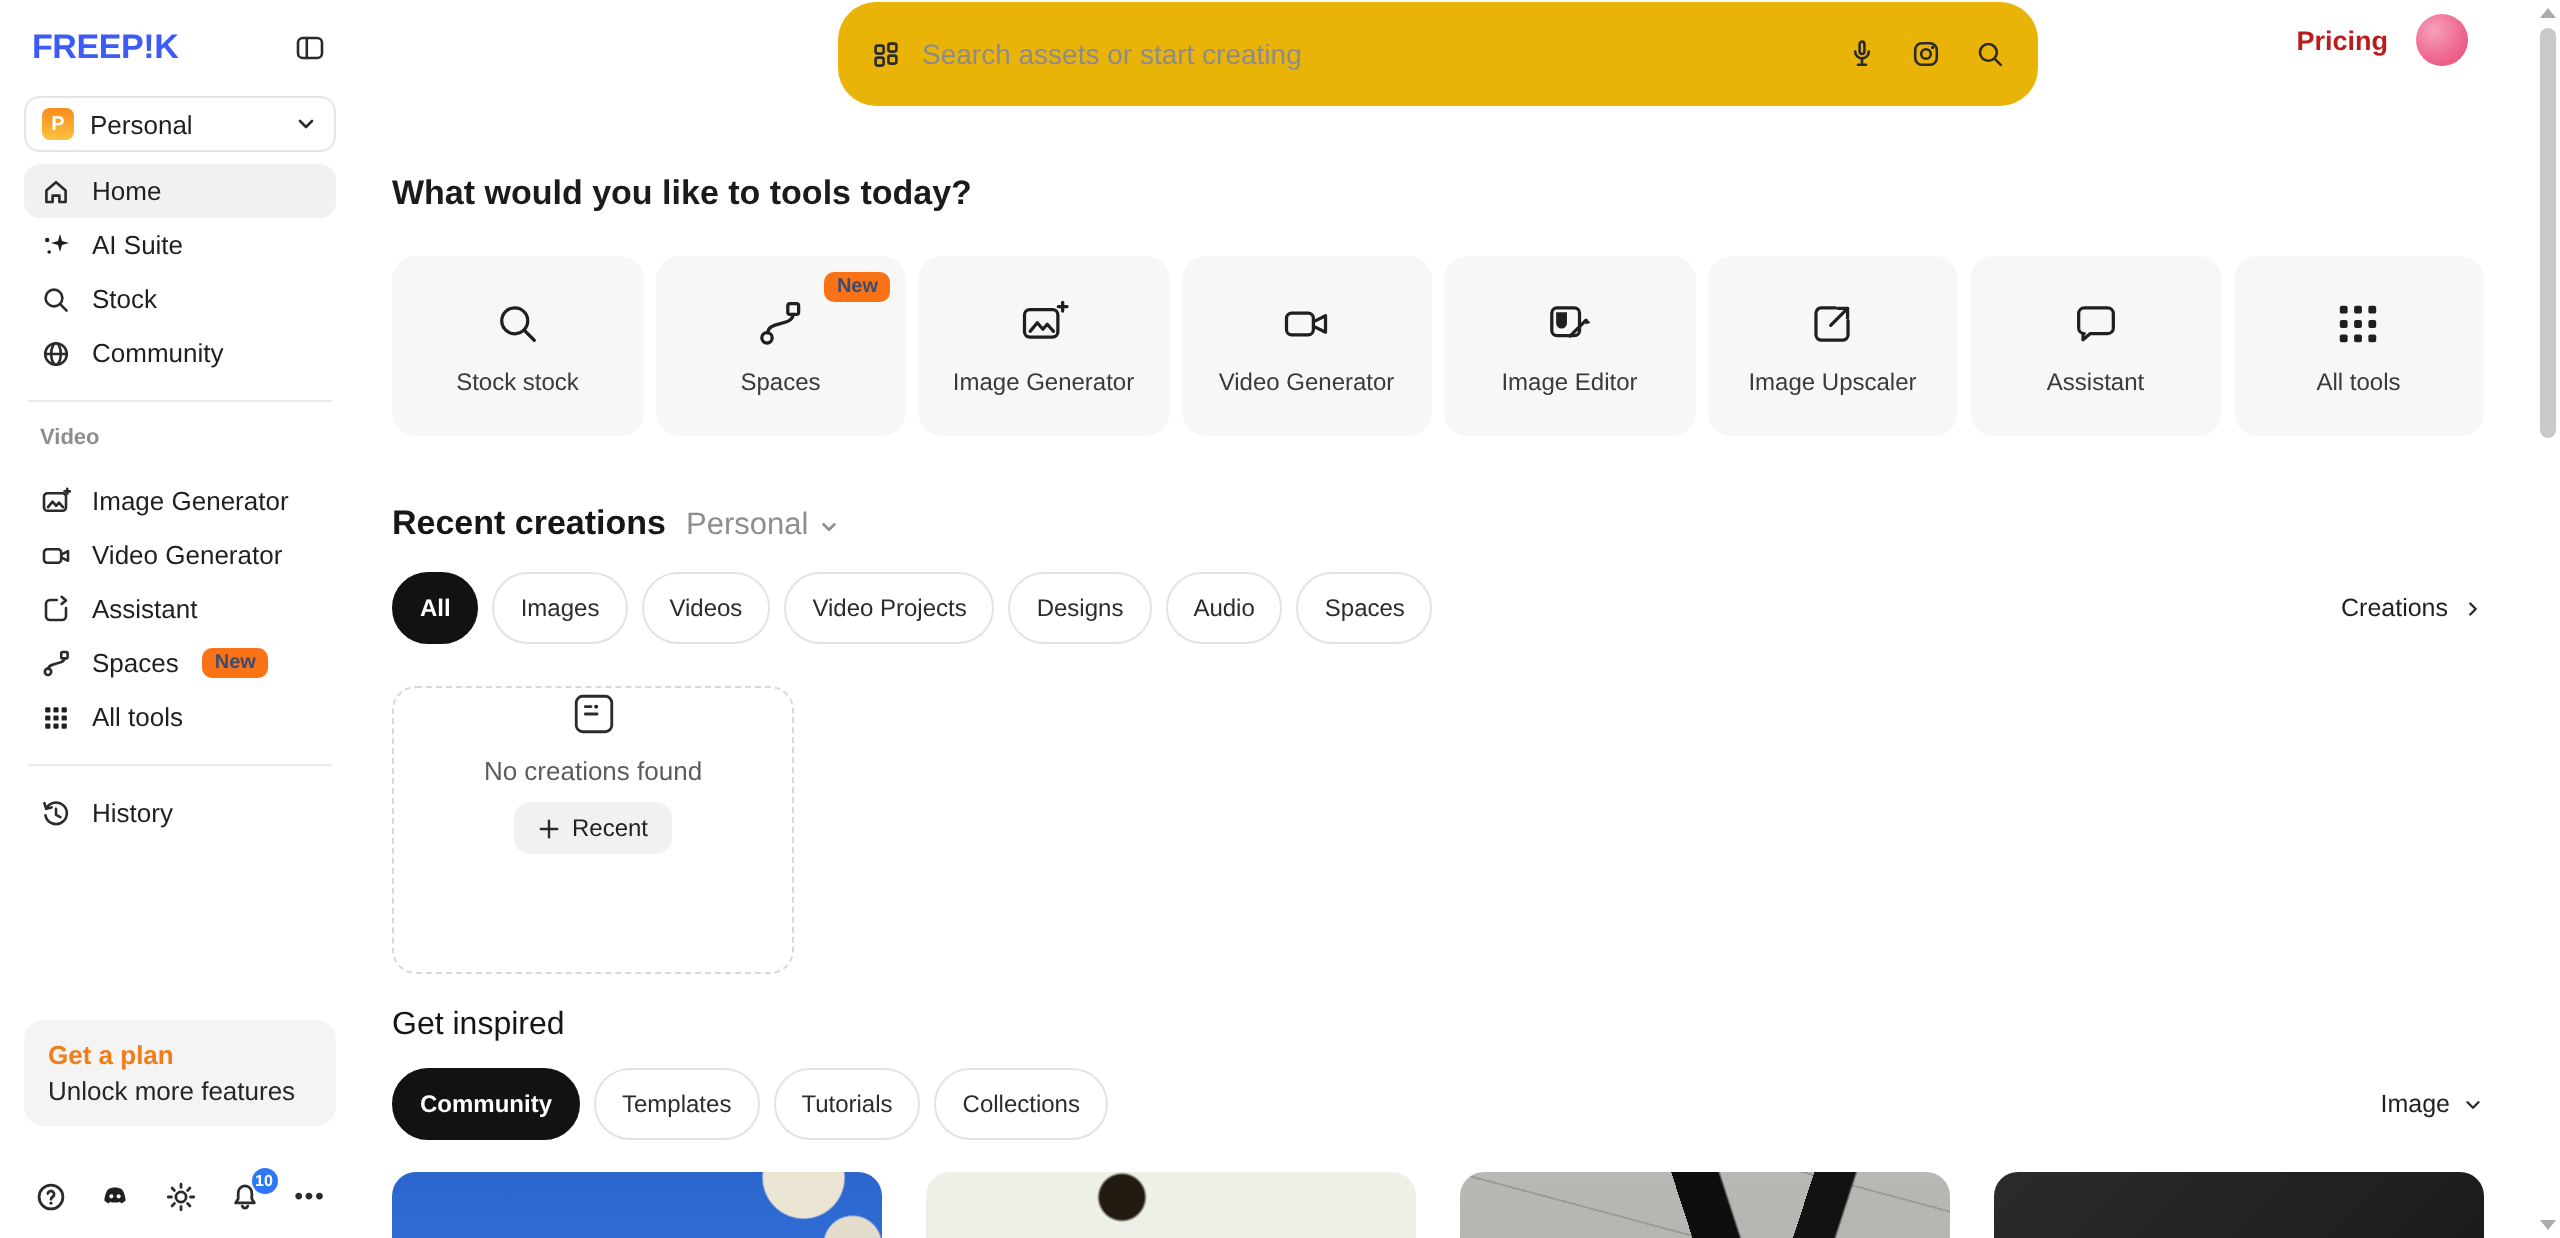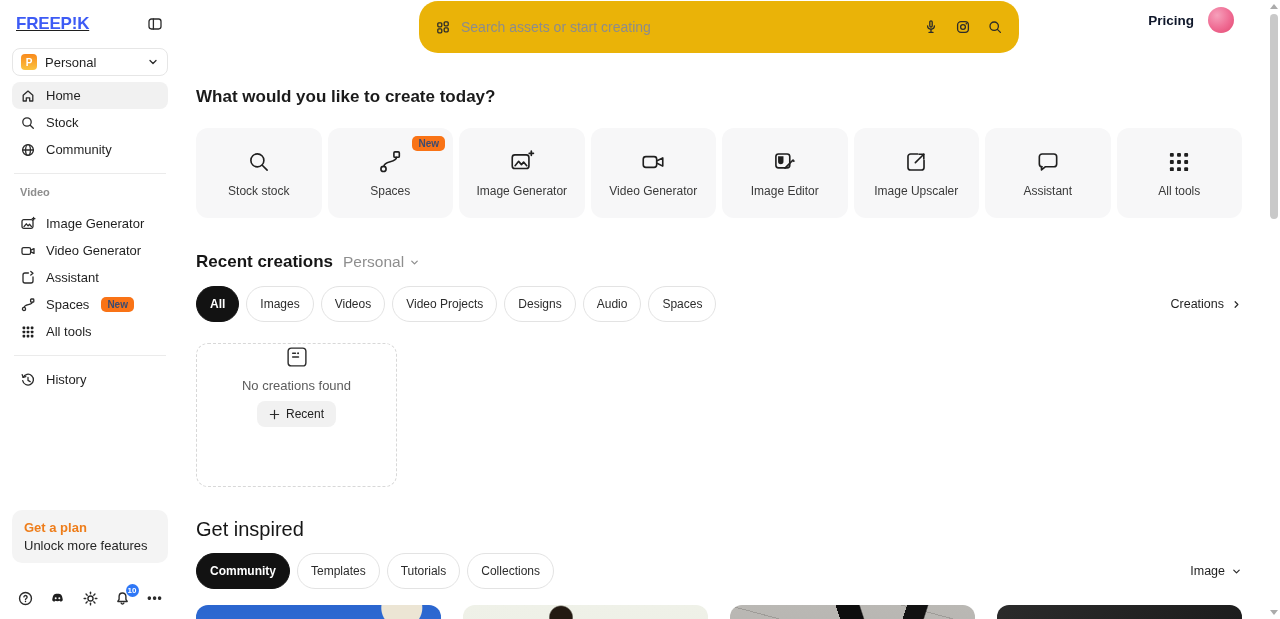--- a/index.html
+++ b/index.html
@@ -3,21 +3,21 @@
 <meta charset="utf-8">
 <style>
   * { margin:0; padding:0; box-sizing:border-box; }
   html,body { width:1280px; height:619px; overflow:hidden; background:#fff;
     font-family:"Liberation Sans","DejaVu Sans",sans-serif; color:#1f1f1f; }
   #canvas { position:relative; width:1280px; height:619px; background:#fff; overflow:hidden; }
 
   
   .sidebar { position:absolute; left:0; top:0; width:180px; height:619px; background:#fff;
     padding:12px 12px 10px 12px; display:flex; flex-direction:column; }
-  .logo-row { display:flex; align-items:center; justify-content:space-between; padding:0 2px 0 4px; height:24px;text-decoration:underline; }
+  .logo-row { display:flex; align-items:center; justify-content:space-between; padding:0 2px 0 4px; height:24px; }
   .logo { font-size:17px; font-weight:800; letter-spacing:-0.2px; color:#3D5BF5; }
   .icon-btn { display:flex; align-items:center; justify-content:center; width:22px; height:22px; border-radius:6px; cursor:pointer; }
   .workspace { margin-top:12px; display:flex; align-items:center; gap:8px; border:1px solid #e6e6e6;
     border-radius:8px; height:28px; padding:0 8px; cursor:pointer; background:#fff; }
   .ws-badge { width:16px; height:16px; border-radius:4px; background:linear-gradient(180deg,#f98a1c,#fbc33f);
     color:#fff; font-size:10px; font-weight:700; display:flex; align-items:center; justify-content:center; }
   .ws-label { font-size:13px; flex:1; }
   .nav { margin-top:4px; display:flex; flex-direction:column; }
   .nav-item { display:flex; align-items:center; gap:10px; height:27px; padding:0 8px; border-radius:8px;
     font-size:13px; cursor:pointer; }
@@ -38,21 +38,21 @@
   
   .main { position:absolute; left:180px; top:0; width:1087px; height:619px; }
   .topbar { position:relative; height:40px; }
   .searchbar { position:absolute; left:239px; top:1px; width:600px; height:52px; background:#eab308;
     border-radius:19px; display:flex; align-items:center; padding:0 16px; gap:10px; cursor:text; }
   .search-input { flex:1; border:none; outline:none; background:transparent; font-size:14px; color:#333;
     font-family:"Liberation Sans","DejaVu Sans",sans-serif; }
   .search-input::placeholder { color:#8c8c8c; }
   .search-right { display:flex; align-items:center; gap:16px; }
   .topbar-right { position:absolute; right:33px; top:7px; display:flex; align-items:center; gap:14px; }
-  .pricing { color:#0f172a; font-weight:700; font-size:13.5px; cursor:pointer; }
+  .pricing { color:#b91c1c; font-weight:700; font-size:13.5px; cursor:pointer; }
   .avatar { width:26px; height:26px; border-radius:50%; cursor:pointer;
     background:radial-gradient(circle at 35% 32%, #f6a0bb, #ef6a92 55%, #e2486f); }
 
   
   .content { margin:0 25px 0 16px; }
   .h1 { margin-top:47px; font-size:17px; font-weight:700; color:#1b1b1b; }
   .cards { margin-top:21px; display:grid; grid-template-columns:repeat(8,1fr); gap:6px; }
   .card { position:relative; height:90px; background:#f7f7f8; border-radius:12px; display:flex; flex-direction:column;
     align-items:center; justify-content:center; gap:9px; cursor:pointer; }
   .card-label { font-size:12px; color:#3a3a3a; }
@@ -66,21 +66,21 @@
     font-size:12px; color:#2c2c2c; display:flex; align-items:center; cursor:pointer; white-space:nowrap; }
   .chip--active { background:#121212; color:#fff; border-color:#121212; font-weight:600; }
   .link-more { margin-left:auto; display:flex; align-items:center; gap:7px; font-size:12.5px; color:#1f1f1f; cursor:pointer; }
 
   .empty-card { margin-top:21px; width:201px; height:144px; border:1px dashed #d8d8d8; border-radius:12px;
     display:flex; flex-direction:column; align-items:center; justify-content:flex-start; gap:8px; }
   .empty-msg { font-size:13px; color:#5c5c5c; }
   .create-btn { display:flex; align-items:center; gap:6px; background:#f1f1f1; border:none; border-radius:8px;
     height:26px; padding:0 12px; font-size:12px; color:#222; cursor:pointer; font-family:inherit; }
 
-  .h2b { margin-top:31px; font-size:20px; font-weight:500; color:#161616; }
+  .h2b { margin-top:17px; font-size:16px; font-weight:500; color:#161616; }
   .inspired-row { margin-top:12px; display:flex; align-items:center; gap:7px; }
   .media-filter { margin-left:auto; display:flex; align-items:center; gap:6px; font-size:12.5px; color:#1f1f1f; cursor:pointer; }
 
   .thumbs { margin-top:16px; display:grid; grid-template-columns:repeat(4,1fr); gap:22px; }
   .thumb { height:140px; border-radius:12px; cursor:pointer; }
   .thumb-sky { background:
     radial-gradient(circle at -1% 40%, #ece5d4 0 16px, rgba(236,229,212,0) 17px),
     radial-gradient(circle at 3% 95%, #ece5d4 0 20px, rgba(236,229,212,0) 21px),
     radial-gradient(circle at 84% 2%, #ece5d4 0 20px, rgba(236,229,212,0) 21px),
     radial-gradient(circle at 94% 26%, #e5ddcb 0 14px, rgba(229,221,203,0) 15px),
@@ -146,20 +146,30 @@
         <span class="ni">
           <svg width="16" height="16" viewBox="0 0 16 16">
               <path class="stroke" d="M3.2 7.3 L8 3.1 L12.8 7.3 V13 H9.7 V9.8 H6.3 V13 H3.2 Z"></path>
             </svg>
         </span>
         <span>Home</span>
       </div>
       <div class="nav-item">
         <span class="ni">
           <svg width="16" height="16" viewBox="0 0 16 16">
+              <path class="fillicon" d="M10 2 L11 5.5 L14.5 6.5 L11 7.5 L10 11 L9 7.5 L5.5 6.5 L9 5.5 Z"></path>
+              <circle class="fillicon" cx="3.6" cy="5" r="1.1"></circle>
+              <circle class="fillicon" cx="4.6" cy="11" r="0.9"></circle>
+            </svg>
+        </span>
+        <span>AI Suite</span>
+      </div>
+      <div class="nav-item">
+        <span class="ni">
+          <svg width="16" height="16" viewBox="0 0 16 16">
               <circle class="stroke" cx="7" cy="7" r="4.2"></circle>
               <line class="stroke" x1="10.2" y1="10.2" x2="13.3" y2="13.3"></line>
             </svg>
         </span>
         <span>Stock</span>
       </div>
       <div class="nav-item">
         <span class="ni">
           <svg width="16" height="16" viewBox="0 0 16 16">
               <circle class="stroke" cx="8" cy="8" r="5.4"></circle>
@@ -343,21 +353,21 @@
           </span>
         </div>
       </div>
       <div class="topbar-right">
         <span class="pricing">Pricing</span>
         <span class="avatar"></span>
       </div>
     </div>
 
     <div class="content">
-      <div class="h1">What would you like to create today?</div>
+      <div class="h1">What would you like to tools today?</div>
 
       <div class="cards">
         <div class="card">
           <span>
             <svg width="26" height="26" viewBox="0 0 24 24">
                 <circle class="stroke2" cx="10.5" cy="10.5" r="6"></circle>
                 <line class="stroke2" x1="15" y1="15" x2="19.5" y2="19.5"></line>
               </svg>
           </span>
           <span class="card-label">Stock stock</span>

